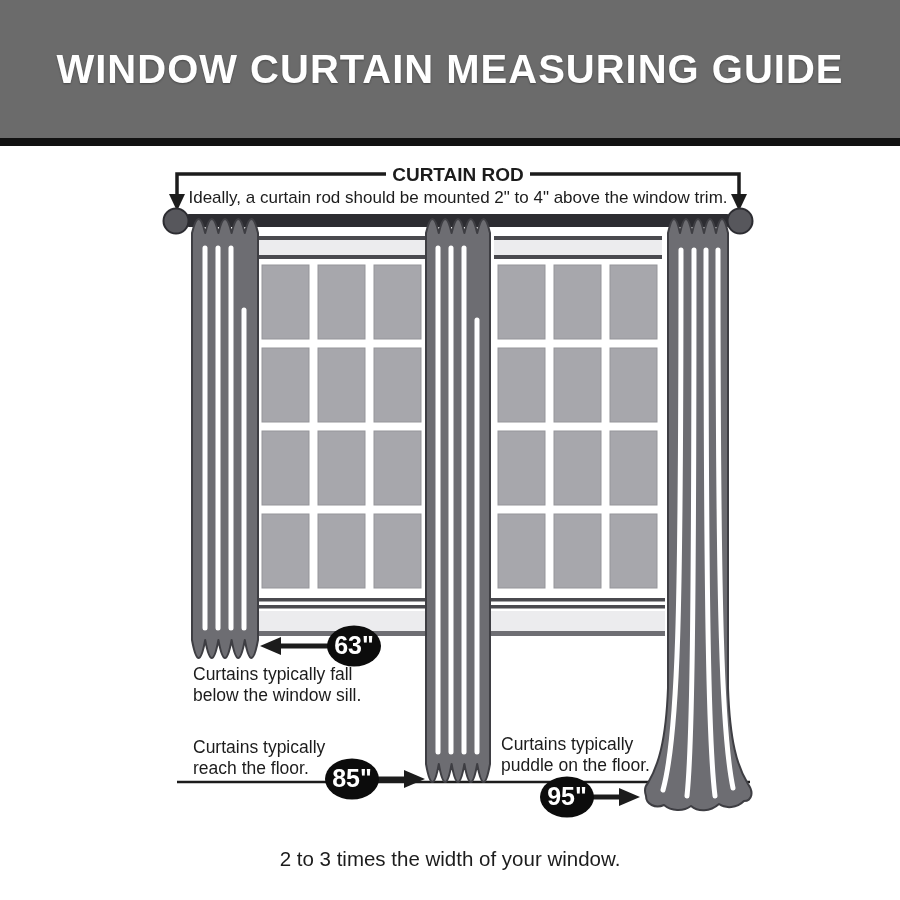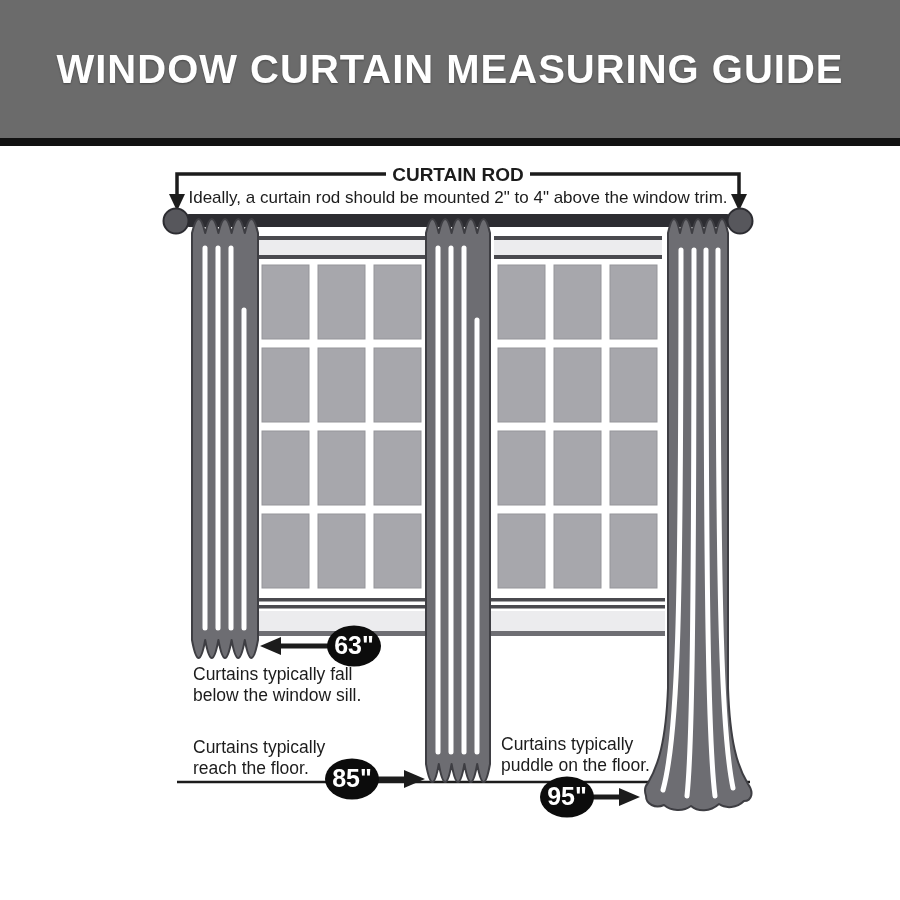--- a/index.html
+++ b/index.html
@@ -176,15 +176,16 @@
       <line x1="593" y1="797" x2="621" y2="797" stroke="#1c1c1c" stroke-width="5"></line>
       <polygon points="619,788 619,806 640,797" fill="#1c1c1c"></polygon>
       <ellipse cx="567" cy="797" rx="27" ry="20.5" fill="#0c0c0c"></ellipse>
       <text class="badge-txt" x="567" y="805" text-anchor="middle">95"</text>
       <text class="cap" x="501" y="750">Curtains typically</text>
       <text class="cap" x="501" y="771">puddle on the floor.</text>
     </g>
   </svg>
 
   <div class="footer-note">
+    <div>2 to 3 times the width of your window.</div>
   </div>
 
 </div>
 
 </body></html>

